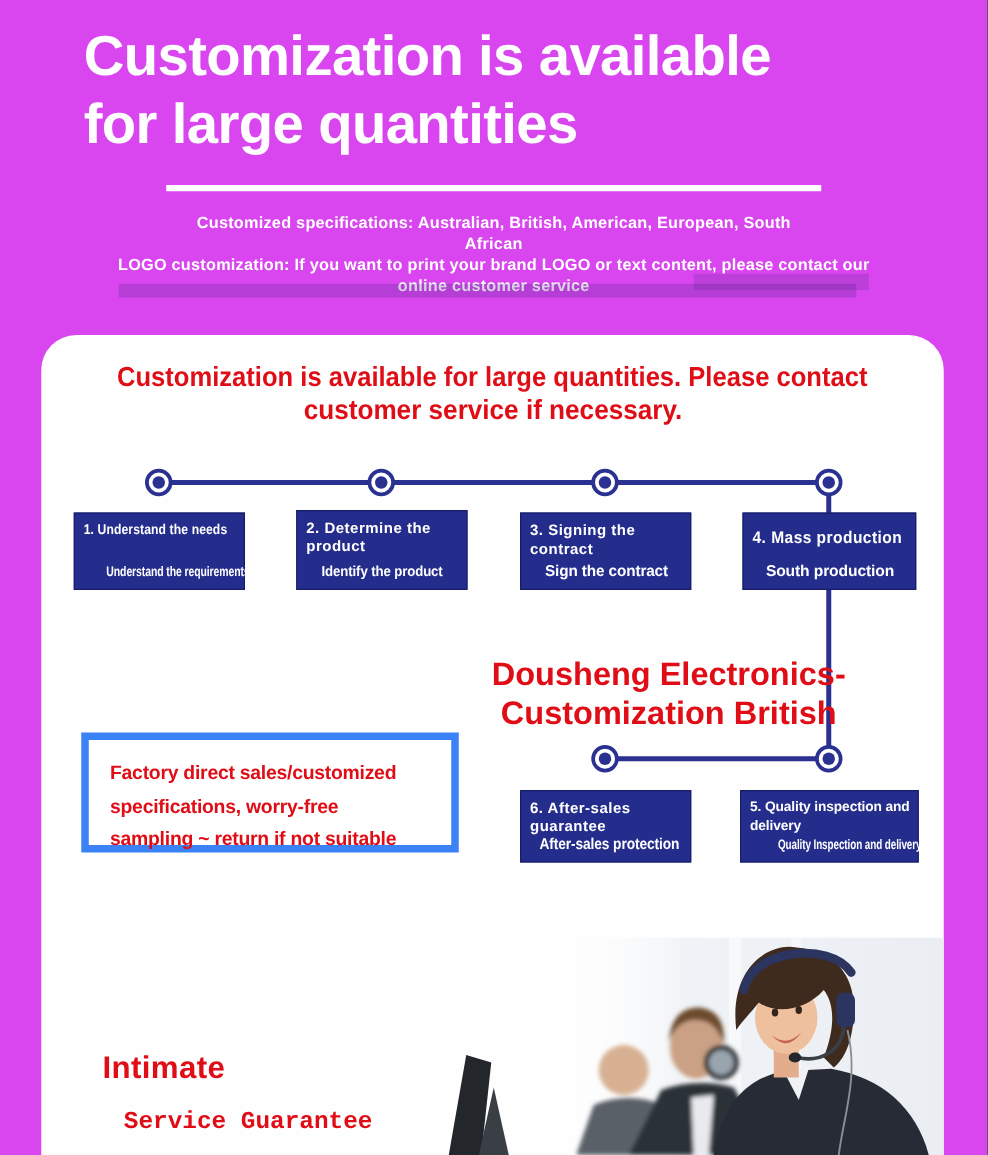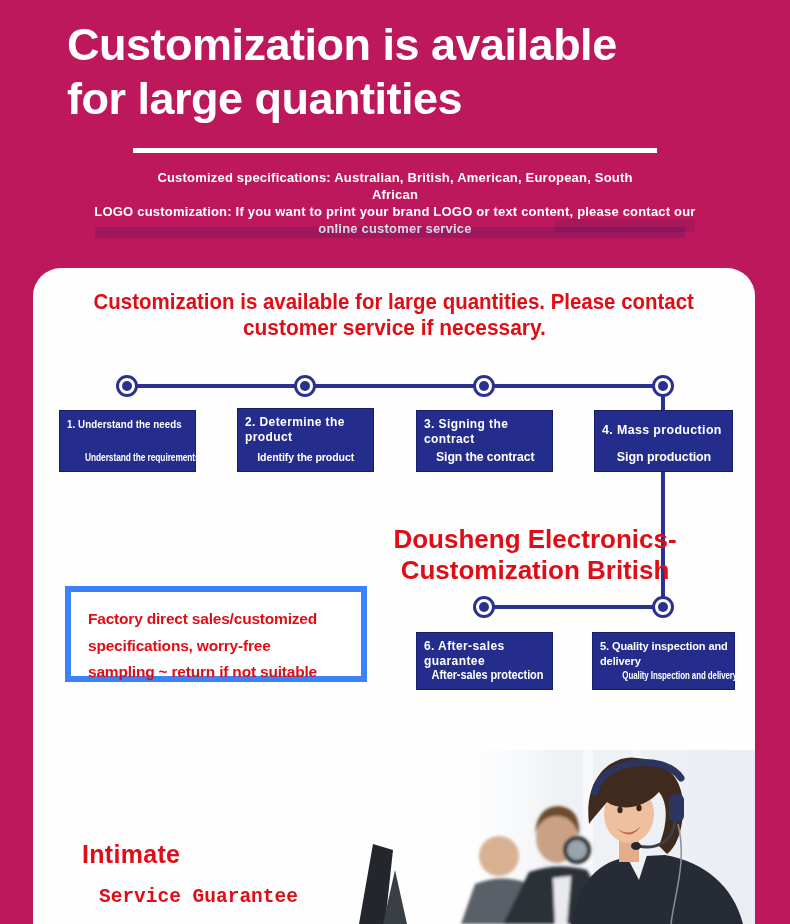--- a/index.html
+++ b/index.html
@@ -1,18 +1,18 @@
 <!DOCTYPE html>
 <html><head>
 <meta charset="utf-8">
 <style>
   html,body{margin:0;padding:0;background:#111;}
   .page{
     position:relative;width:790px;height:924px;margin:0 auto;
-    background:#be185d;overflow:hidden;
+    background:#d946ef;overflow:hidden;
     font-family:"Liberation Sans",sans-serif;
   }
   
   .hero-title{
     position:absolute;left:67px;top:18px;width:700px;
     color:#fff;font-size:45px;font-weight:bold;line-height:54px;letter-spacing:-0.5px;
   }
   .hero-title span{display:block;}
   .hero-divider{position:absolute;left:133px;top:148px;width:524px;height:5px;background:#fff;}
   .hero-sub{
@@ -128,21 +128,21 @@
     <div class="step-box" style="left:204px;top:140px;width:137px;height:64px">
       <div class="step-title"><span>2. Determine the product</span></div>
       <div class="step-sub"><span class="sx" style="--s:.92;font-size:11.5px">Identify the product</span></div>
     </div>
     <div class="step-box" style="left:383px;top:142px;width:137px;height:62px">
       <div class="step-title"><span>3. Signing the contract</span></div>
       <div class="step-sub"><span class="sx" style="--s:.98;font-size:12.5px">Sign the contract</span></div>
     </div>
     <div class="step-box" style="left:561px;top:142px;width:139px;height:62px">
       <div class="step-title" style="font-size:13.5px;margin-top:6px"><span class="sx" style="--s:.92">4. Mass production</span></div>
-      <div class="step-sub"><span class="sx" style="font-size:12.5px">Sign production</span></div>
+      <div class="step-sub"><span class="sx" style="font-size:12.5px">South production</span></div>
     </div>
 
     <div class="step-box" style="left:383px;top:364px;width:137px;height:58px">
       <div class="step-title"><span>6. After-sales guarantee</span></div>
       <div class="step-sub"><span class="sx" style="--s:.88;font-size:12.5px">After-sales protection</span></div>
     </div>
     <div class="step-box" style="left:559px;top:364px;width:143px;height:58px">
       <div class="step-title" style="font-size:11px;letter-spacing:-0.1px"><span>5. Quality inspection and delivery</span></div>
       <div class="step-sub"><span class="sx" style="--s:.72;font-size:11px">Quality Inspection and delivery</span></div>
     </div>

